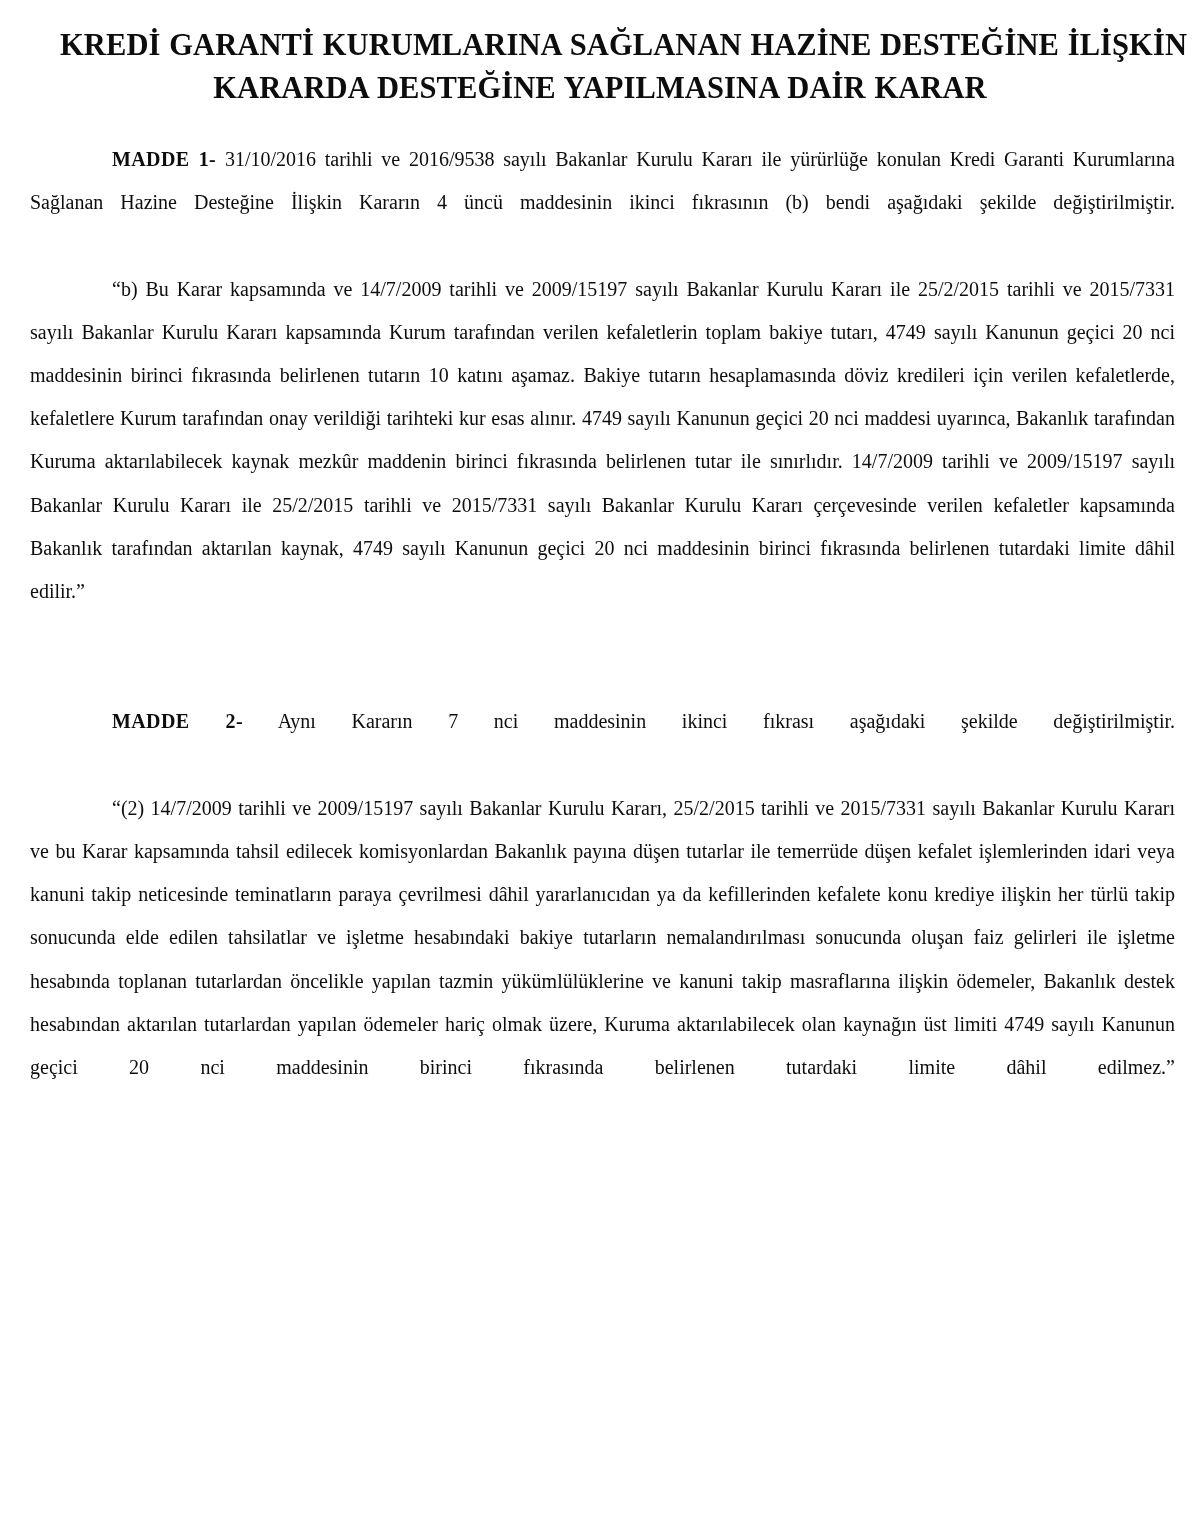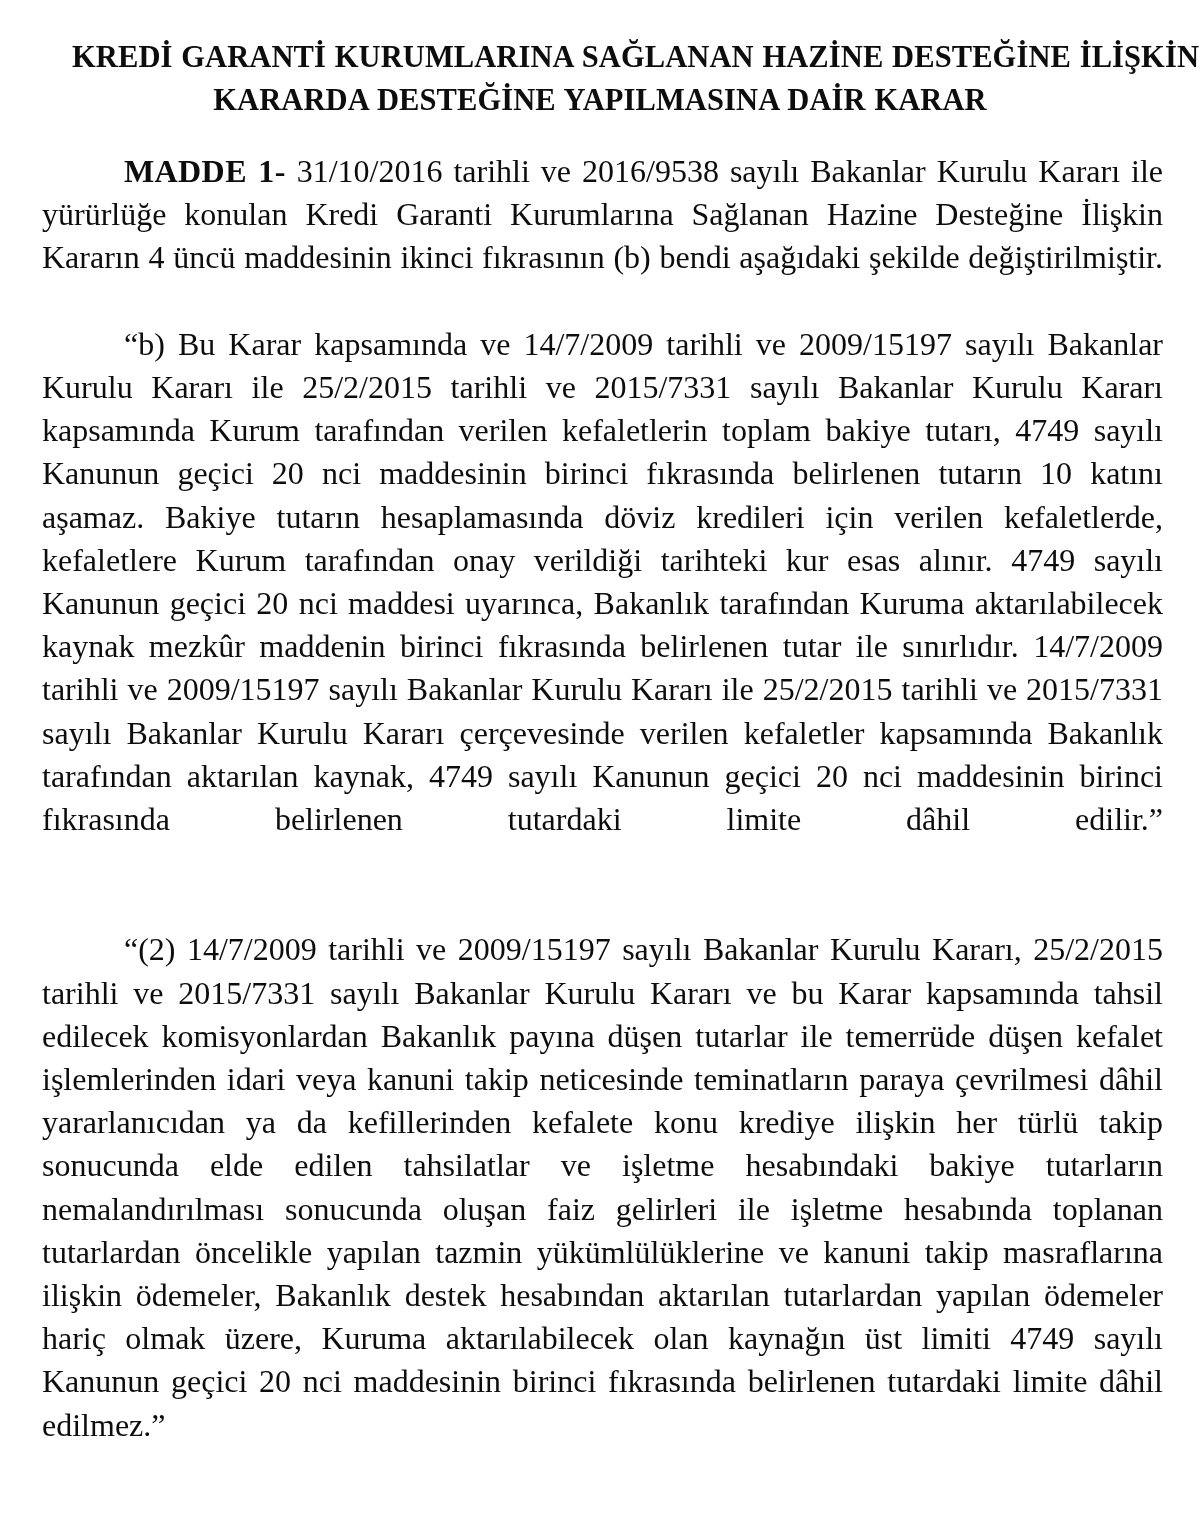--- a/index.html
+++ b/index.html
@@ -14,21 +14,21 @@
     overflow: hidden;
     font-family: "Liberation Serif", "DejaVu Serif", serif;
     color: #0d0d0d;
     -webkit-font-smoothing: none;
   }
 
   .page {
     position: relative;
     width: 1200px;
     height: 1518px;
-    padding: 12px;
+    padding: 0;
     box-sizing: border-box;
   }
 
   
   .doc-title {
     margin: 0;
     padding: 24px 60px 0 60px;
     text-align: center;
     font-weight: bold;
     font-size: 30.5px;
@@ -42,21 +42,21 @@
   }
 
   
   .body-block {
     padding: 0 25px 0 30px;
     margin-top: 28px;
   }
 
   p.para {
     margin: 0;
-    font-size: 32px;
+    font-size: 20px;
     line-height: 43.2px;
     text-align: justify;
     text-justify: inter-word;
     text-indent: 82px;
     word-spacing: 0.5px;
   }
 
   
   p.para::after {
     content: "";
@@ -83,19 +83,20 @@
   </h1>
 
   <div class="body-block">
 
     <p class="para"><span class="madde-label">MADDE 1-</span><span> 31/10/2016 tarihli ve 2016/9538 sayılı Bakanlar Kurulu Kararı ile yürürlüğe konulan Kredi Garanti Kurumlarına Sağlanan Hazine Desteğine İlişkin Kararın 4 üncü maddesinin ikinci fıkrasının (b) bendi aşağıdaki şekilde değiştirilmiştir.</span></p>
 
     <p class="para">“b) Bu Karar kapsamında ve 14/7/2009 tarihli ve 2009/15197 sayılı Bakanlar Kurulu Kararı ile 25/2/2015 tarihli ve 2015/7331 sayılı Bakanlar Kurulu Kararı kapsamında Kurum tarafından verilen kefaletlerin toplam bakiye tutarı, 4749 sayılı Kanunun geçici 20 nci maddesinin birinci fıkrasında belirlenen tutarın 10 katını aşamaz. Bakiye tutarın hesaplamasında döviz kredileri için verilen kefaletlerde, kefaletlere Kurum tarafından onay verildiği tarihteki kur esas alınır. 4749 sayılı Kanunun geçici 20 nci maddesi uyarınca, Bakanlık tarafından Kuruma aktarılabilecek kaynak mezkûr maddenin birinci fıkrasında belirlenen tutar ile sınırlıdır. 14/7/2009 tarihli ve 2009/15197 sayılı Bakanlar Kurulu Kararı ile 25/2/2015 tarihli ve 2015/7331 sayılı Bakanlar Kurulu Kararı çerçevesinde verilen kefaletler kapsamında Bakanlık tarafından aktarılan kaynak, 4749 sayılı Kanunun geçici 20 nci maddesinin birinci fıkrasında belirlenen tutardaki limite dâhil edilir.”</p>
 
     <div class="gap-lg"></div>
 
+    <p class="para"><span class="madde-label">MADDE 2-</span><span> Aynı Kararın 7 nci maddesinin ikinci fıkrası aşağıdaki şekilde değiştirilmiştir.</span></p>
 
     <p class="para">“(2) 14/7/2009 tarihli ve 2009/15197 sayılı Bakanlar Kurulu Kararı, 25/2/2015 tarihli ve 2015/7331 sayılı Bakanlar Kurulu Kararı ve bu Karar kapsamında tahsil edilecek komisyonlardan Bakanlık payına düşen tutarlar ile temerrüde düşen kefalet işlemlerinden idari veya kanuni takip neticesinde teminatların paraya çevrilmesi dâhil yararlanıcıdan ya da kefillerinden kefalete konu krediye ilişkin her türlü takip sonucunda elde edilen tahsilatlar ve işletme hesabındaki bakiye tutarların nemalandırılması sonucunda oluşan faiz gelirleri ile işletme hesabında toplanan tutarlardan öncelikle yapılan tazmin yükümlülüklerine ve kanuni takip masraflarına ilişkin ödemeler, Bakanlık destek hesabından aktarılan tutarlardan yapılan ödemeler hariç olmak üzere, Kuruma aktarılabilecek olan kaynağın üst limiti 4749 sayılı Kanunun geçici 20 nci maddesinin birinci fıkrasında belirlenen tutardaki limite dâhil edilmez.”</p>
 
     <div class="gap-md"></div>
 
   </div>
 </div>
 
 </body></html>

